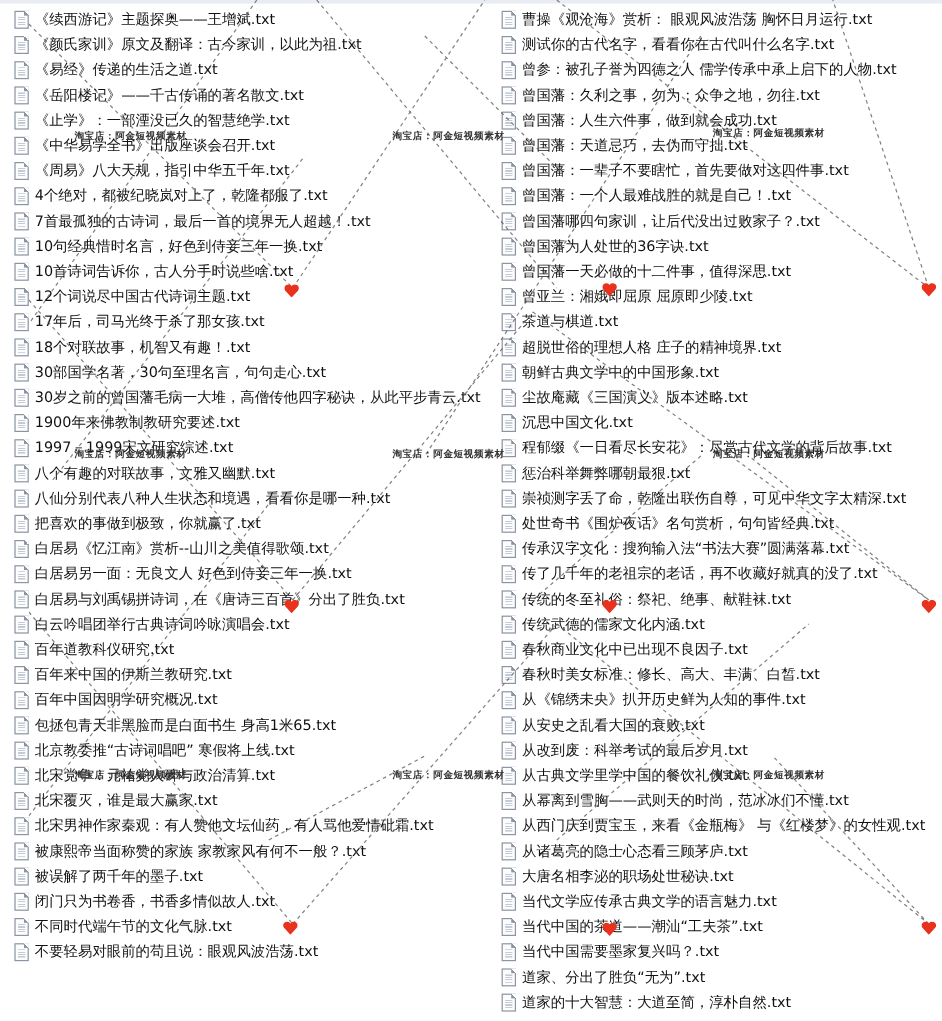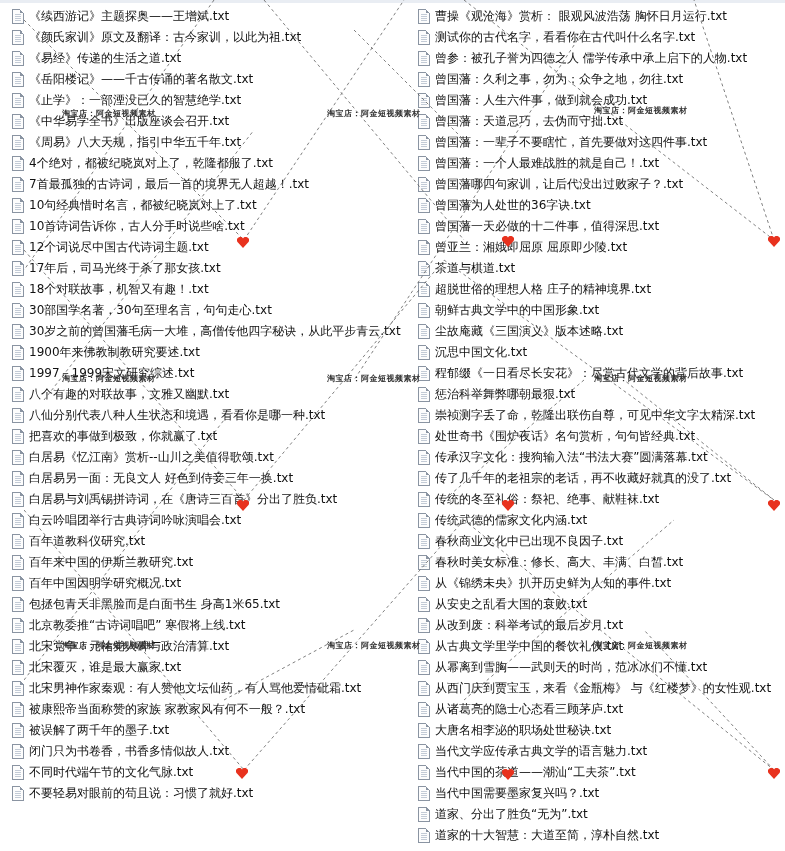--- a/index.html
+++ b/index.html
@@ -73,21 +73,21 @@
       <div class="item">
         <span class="file-icon"></span>
         <span>4个绝对，都被纪晓岚对上了，乾隆都服了.txt</span>
       </div>
       <div class="item">
         <span class="file-icon"></span>
         <span>7首最孤独的古诗词，最后一首的境界无人超越！.txt</span>
       </div>
       <div class="item">
         <span class="file-icon"></span>
-        <span>10句经典惜时名言，都被纪晓岚对上了.txt</span>
+        <span>10句经典惜时名言，好色到侍妾三年一换.txt</span>
       </div>
       <div class="item">
         <span class="file-icon"></span>
         <span>10首诗词告诉你，古人分手时说些啥.txt</span>
       </div>
       <div class="item">
         <span class="file-icon"></span>
         <span>12个词说尽中国古代诗词主题.txt</span>
       </div>
       <div class="item">
@@ -185,21 +185,21 @@
       <div class="item">
         <span class="file-icon"></span>
         <span>闭门只为书卷香，书香多情似故人.txt</span>
       </div>
       <div class="item">
         <span class="file-icon"></span>
         <span>不同时代端午节的文化气脉.txt</span>
       </div>
       <div class="item">
         <span class="file-icon"></span>
-        <span>不要轻易对眼前的苟且说：习惯了就好.txt</span>
+        <span>不要轻易对眼前的苟且说：眼观风波浩荡.txt</span>
       </div>
     </div>
   <div class="column col-right" id="col1">
       <div class="item">
         <span class="file-icon"></span>
         <span>曹操《观沧海》赏析： 眼观风波浩荡 胸怀日月运行.txt</span>
       </div>
       <div class="item">
         <span class="file-icon"></span>
         <span>测试你的古代名字，看看你在古代叫什么名字.txt</span>

